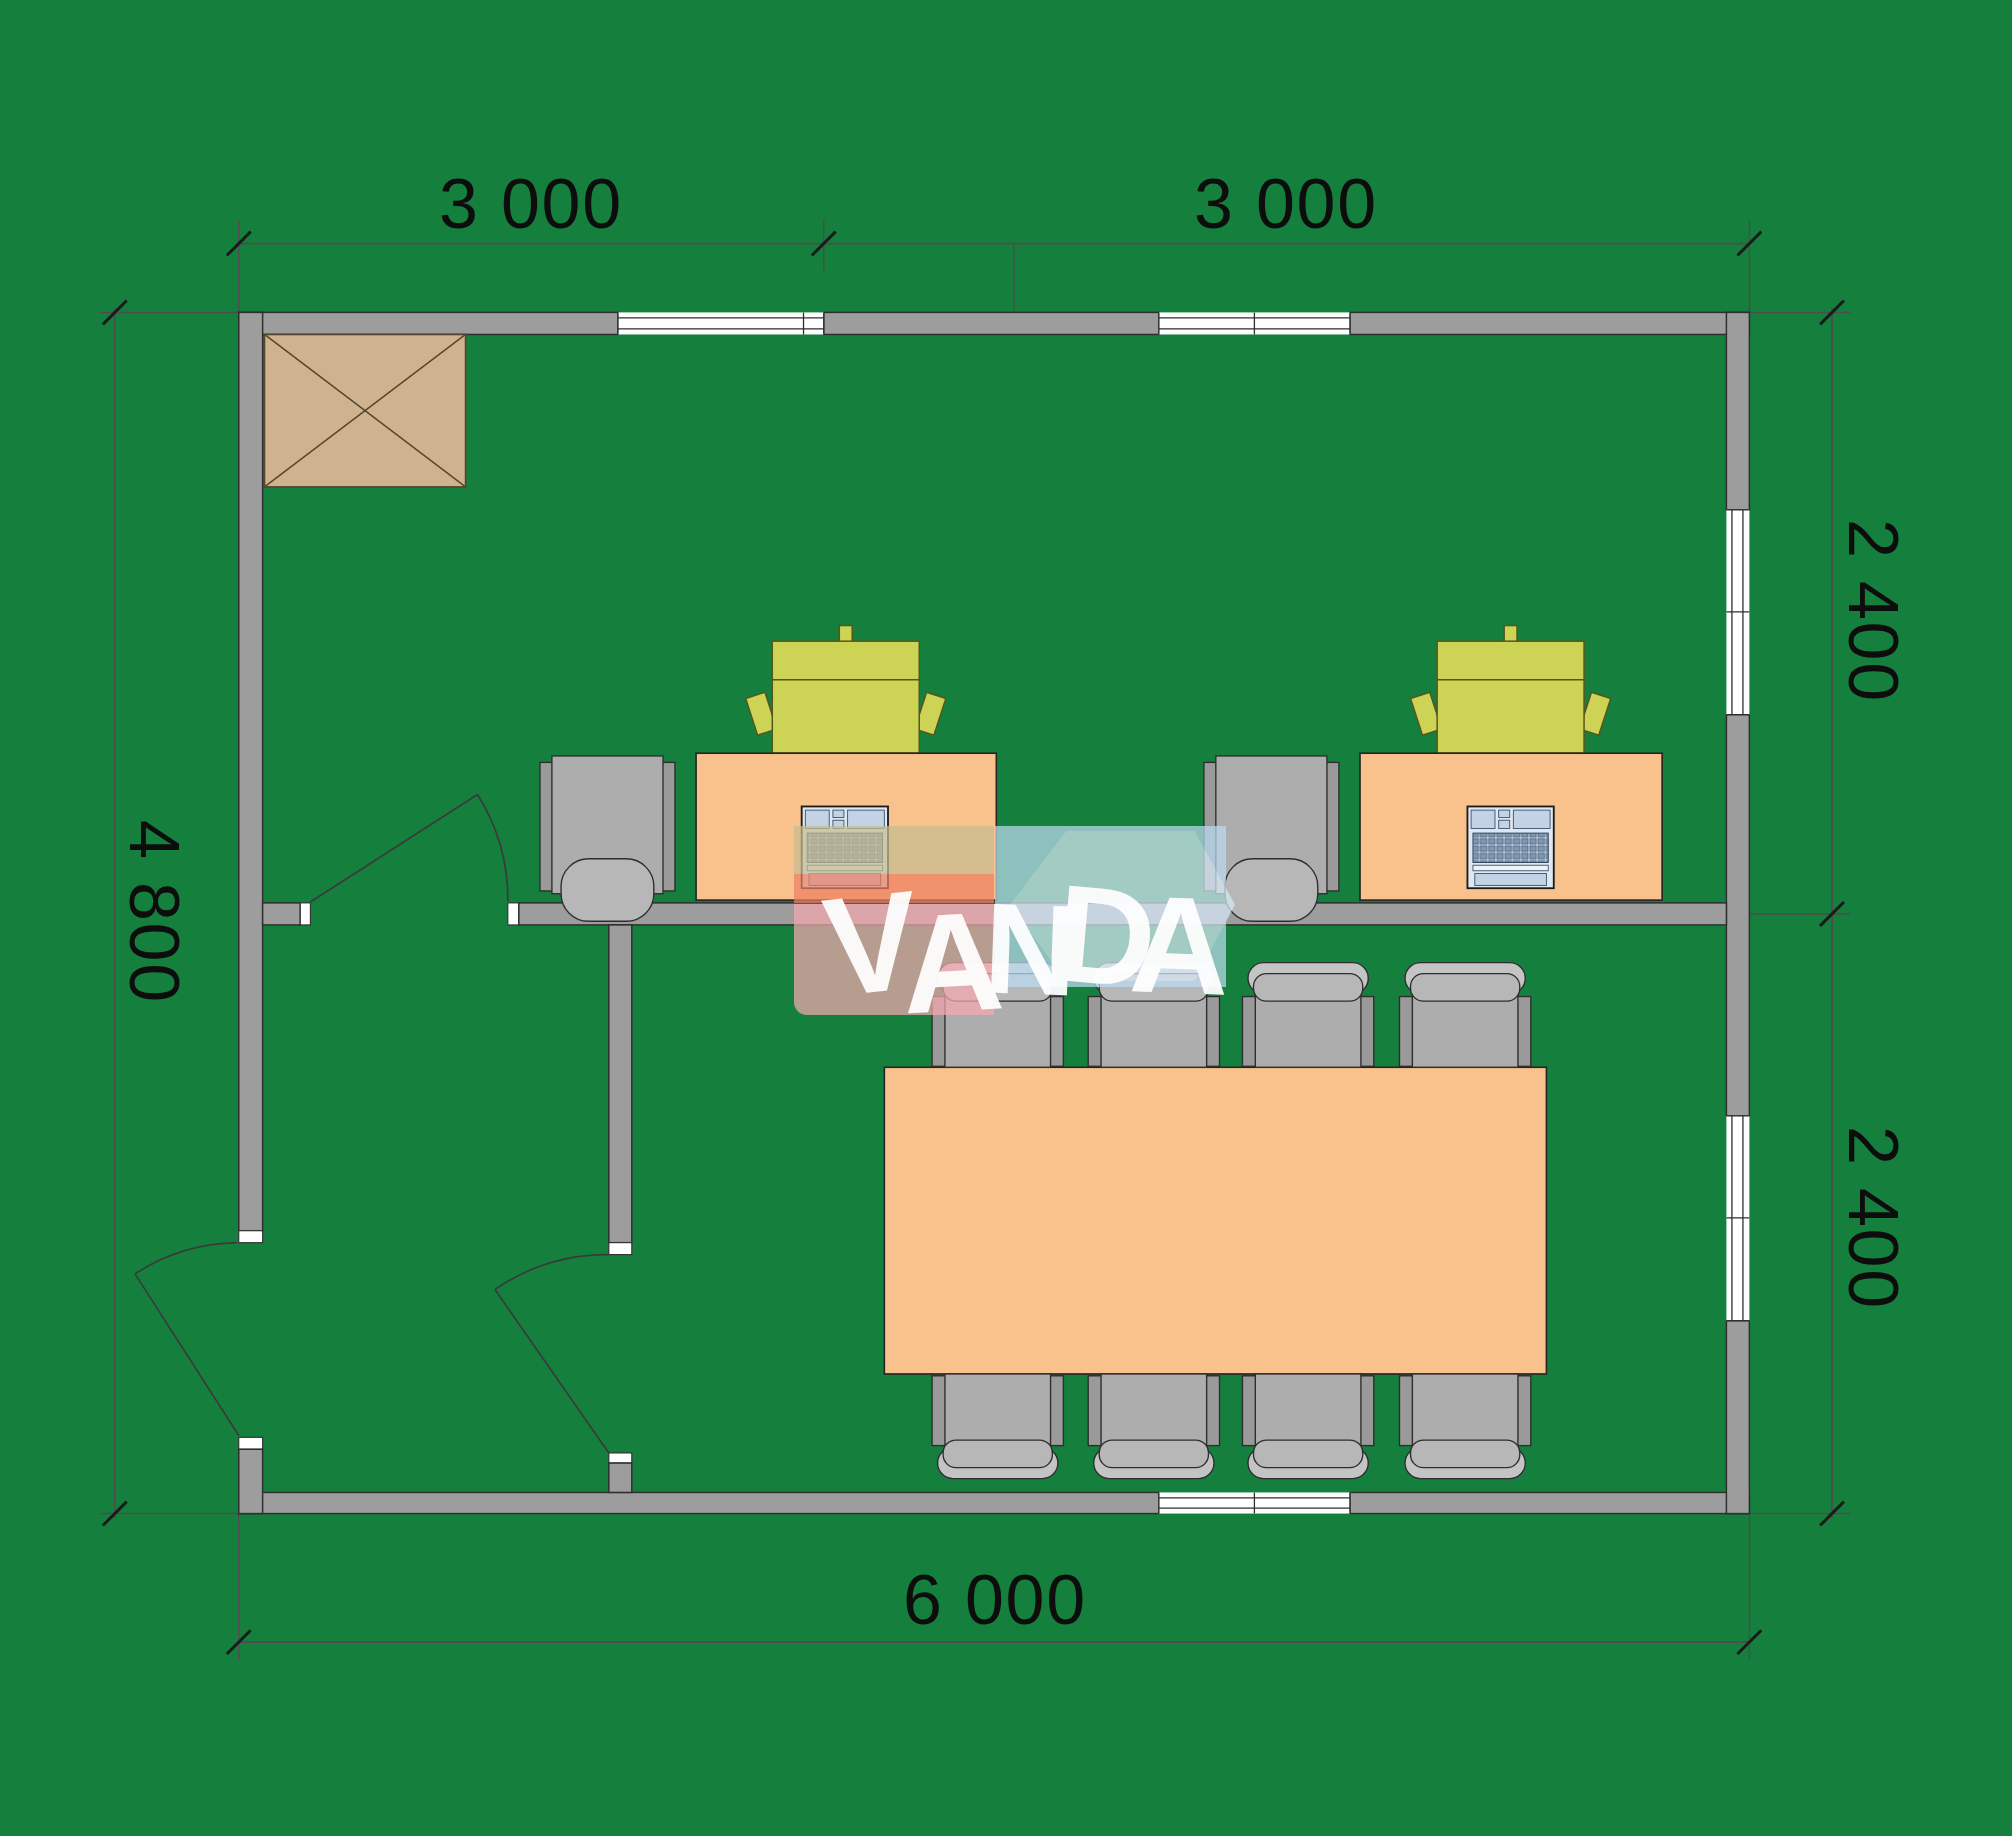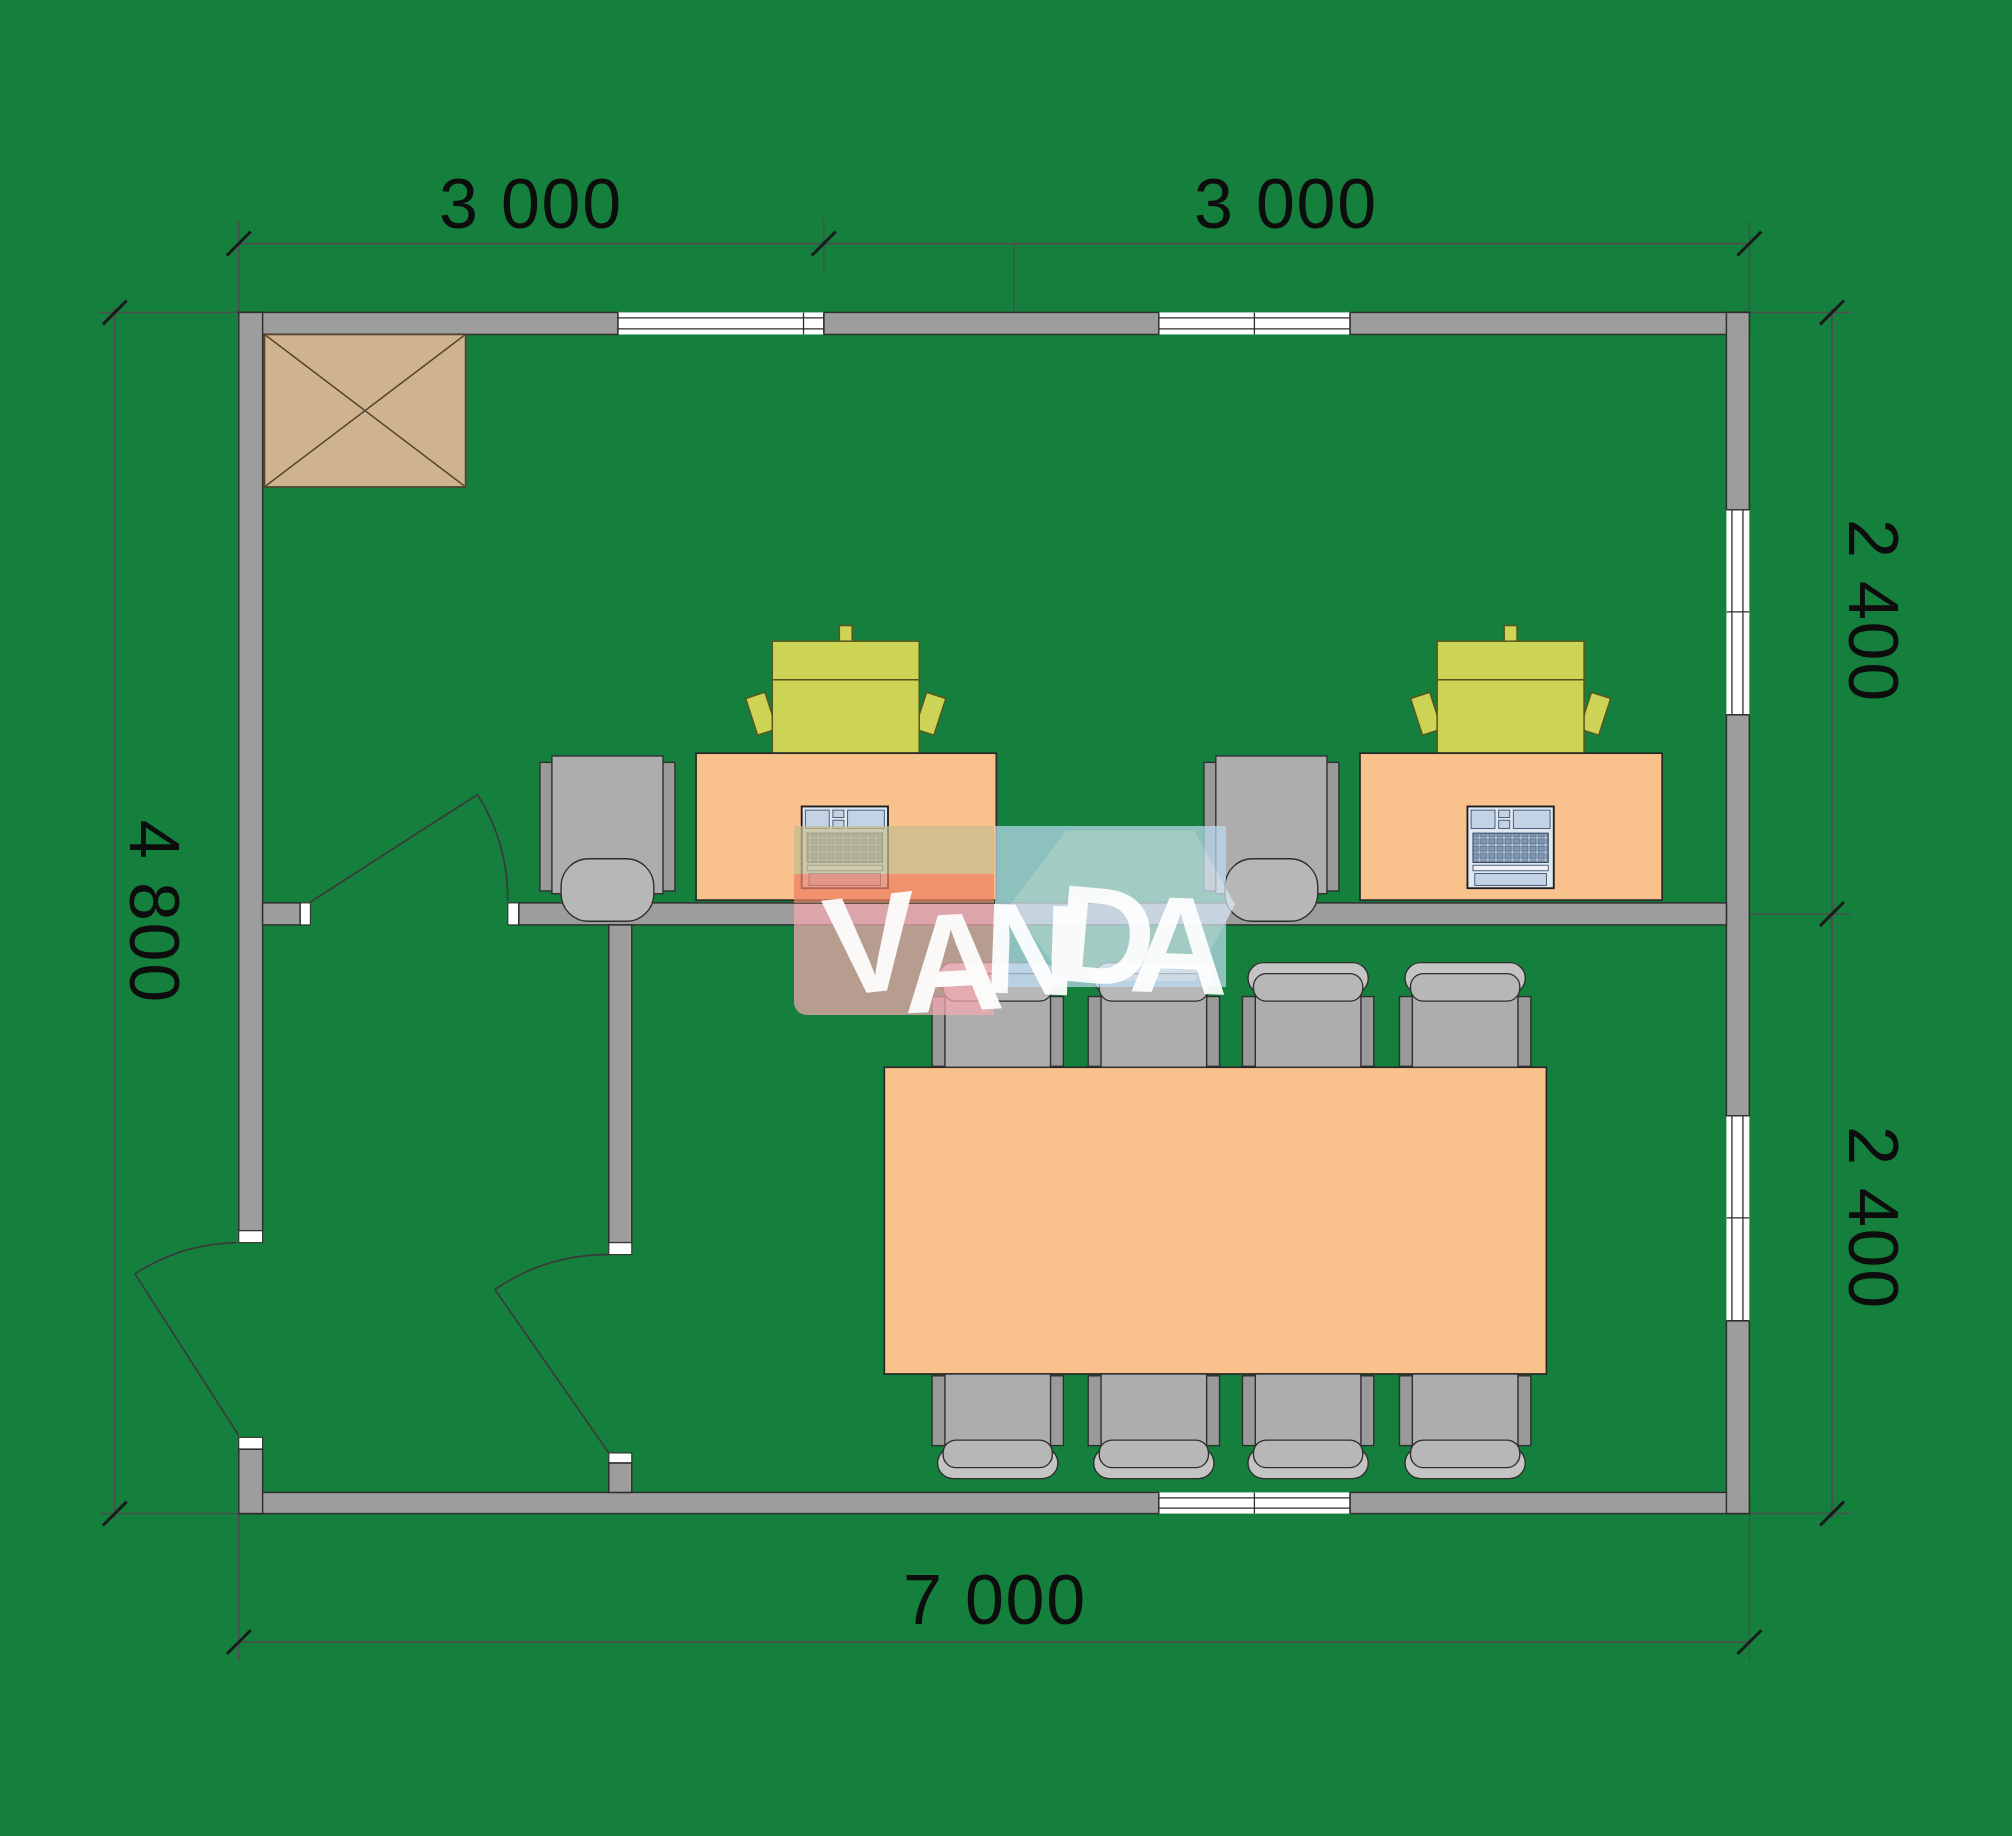--- a/index.html
+++ b/index.html
@@ -289,21 +289,21 @@
           <rect class="cgm" x="1536" y="1568" width="119" height="30" rx="14"></rect>
       </g>
     </g>
   </svg>
 
   <div class="dim-label" style="left:531px;top:204px">3 000</div>
   <div class="dim-label" style="left:1286px;top:204px">3 000</div>
   <div class="dim-label rot" style="left:1873px;top:611px">2 400</div>
   <div class="dim-label rot" style="left:1873px;top:1218px">2 400</div>
   <div class="dim-label rot" style="left:154px;top:912px">4 800</div>
-  <div class="dim-label" style="left:995px;top:1600px">7 000</div>
+  <div class="dim-label" style="left:995px;top:1600px">6 000</div>
 
   <div class="wm">
     <div class="wm-blocks">
       <div class="wm-block wm-tan"></div>
       <div class="wm-block wm-salmon"></div>
       <div class="wm-block wm-pink"></div>
       <div class="wm-block wm-blue"></div>
       <div class="wm-block wm-hex"></div>
     </div>
     <div class="wm-letters">

